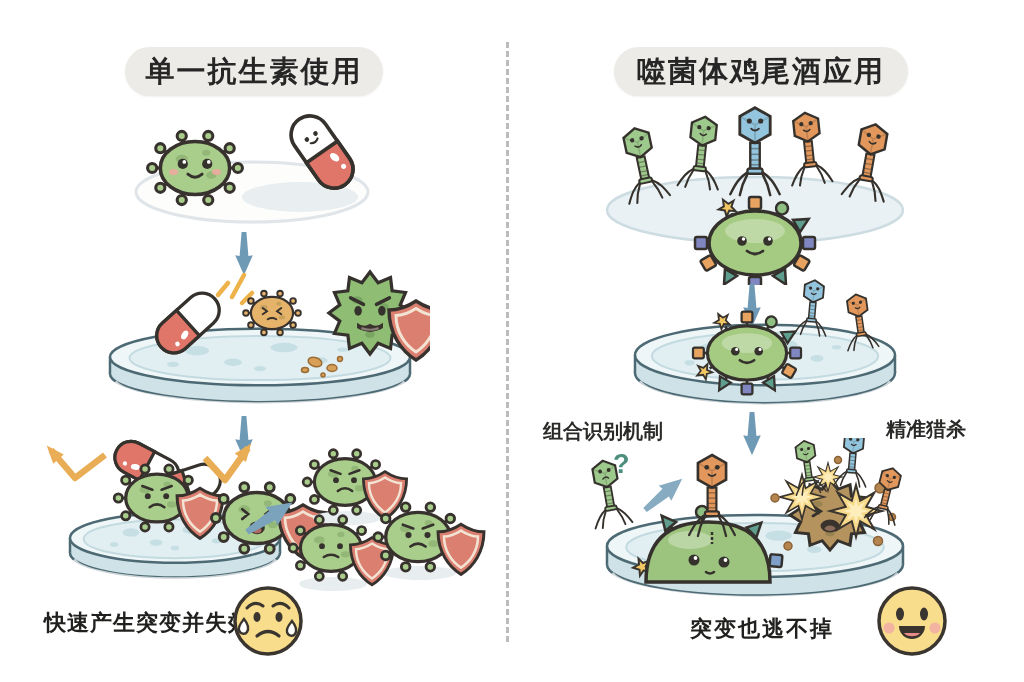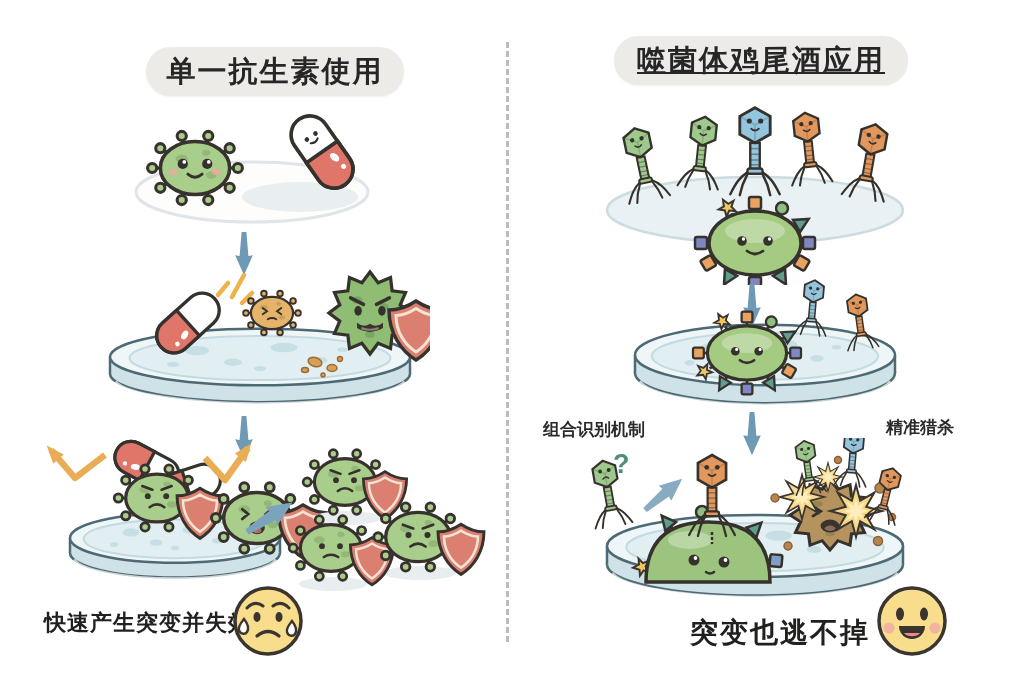--- a/index.html
+++ b/index.html
@@ -5,26 +5,26 @@
   html,body{margin:0;padding:0;background:#fff;}
   #stage{position:relative;width:1024px;height:682px;background:#ffffff;overflow:hidden;
          font-family:"Liberation Sans","DejaVu Sans",sans-serif;}
   .abs{position:absolute;}
   #divider{position:absolute;left:506px;top:42px;height:600px;width:0;
            border-left:3px dashed #bcbcbc;}
   .title-pill{position:absolute;height:49px;background:#ecebe7;border-radius:26px;
               display:flex;align-items:center;justify-content:center;
               font-size:29px;font-weight:700;color:#262626;letter-spacing:2px;
               box-shadow:0 1px 2px rgba(0,0,0,.06);}
-  #left-title{left:146px;top:47px;width:258px;align-items:center;}
-  #right-title{left:614px;top:36px;width:294px;text-decoration:underline;}
+  #left-title{left:125px;top:47px;width:258px;align-items:center;}
+  #right-title{left:614px;top:47px;width:294px;}
   .caption{position:absolute;font-weight:700;color:#20201e;white-space:nowrap;}
   #left-caption{left:44px;top:608px;font-size:22px;letter-spacing:1px;}
-  #right-caption{left:690px;top:614px;font-size:28px;letter-spacing:2px;}
-  .scene-label{position:absolute;font-size:17px;font-weight:700;color:#2a2a28;white-space:nowrap;}
+  #right-caption{left:690px;top:614px;font-size:22px;letter-spacing:2px;}
+  .scene-label{position:absolute;font-size:20px;font-weight:700;color:#2a2a28;white-space:nowrap;}
   #label-mechanism{left:543px;top:418px;}
   #label-hunt{left:886px;top:416px;}
   #question-mark{position:absolute;left:613px;top:449px;font-size:27px;font-weight:700;color:#4d8e7c;}
   svg{display:block;}
 </style>
 </head>
 <body>
 
 <div id="stage">
 

